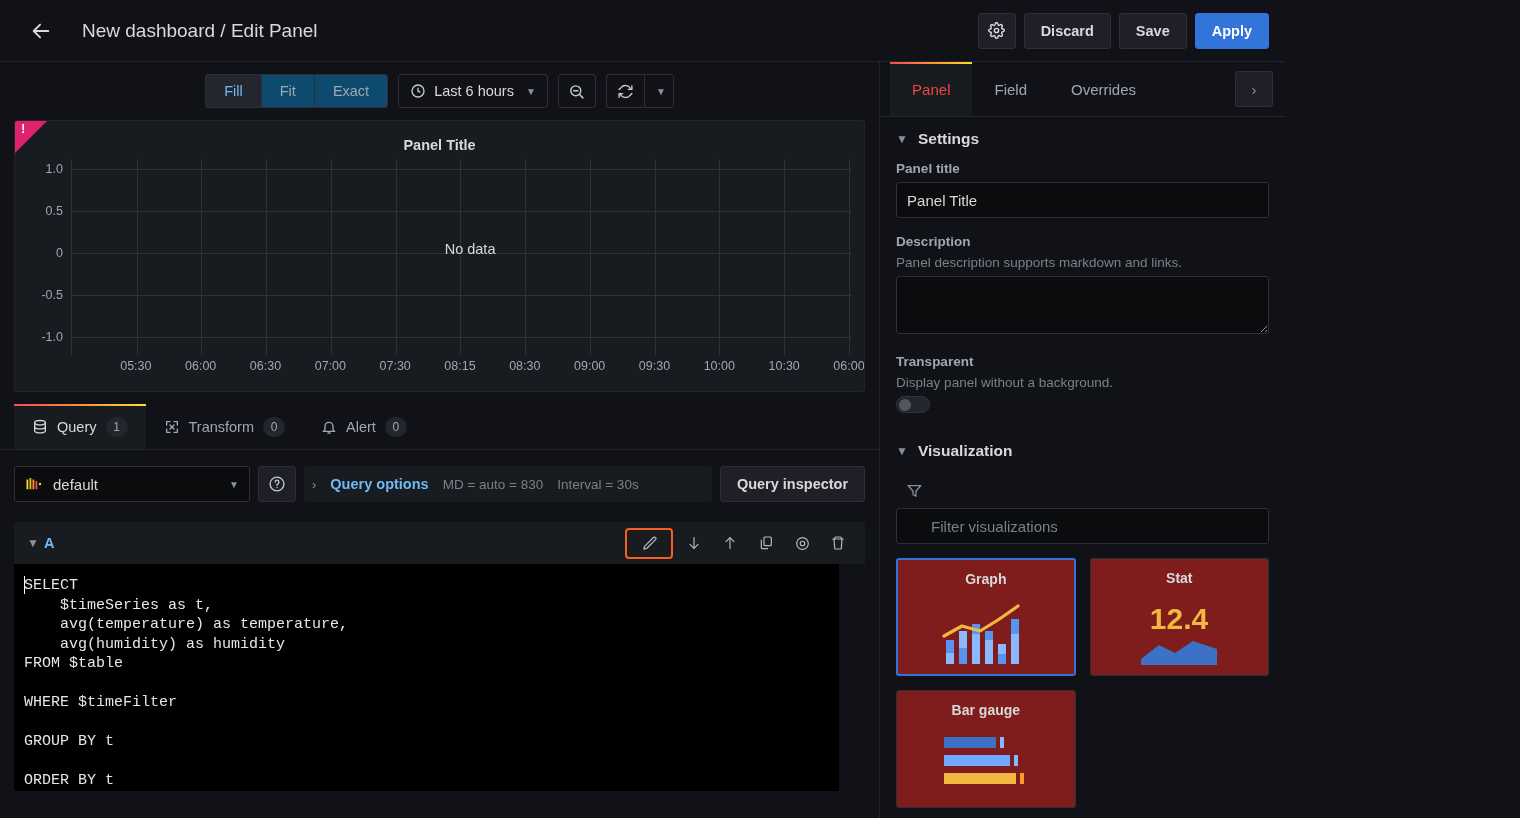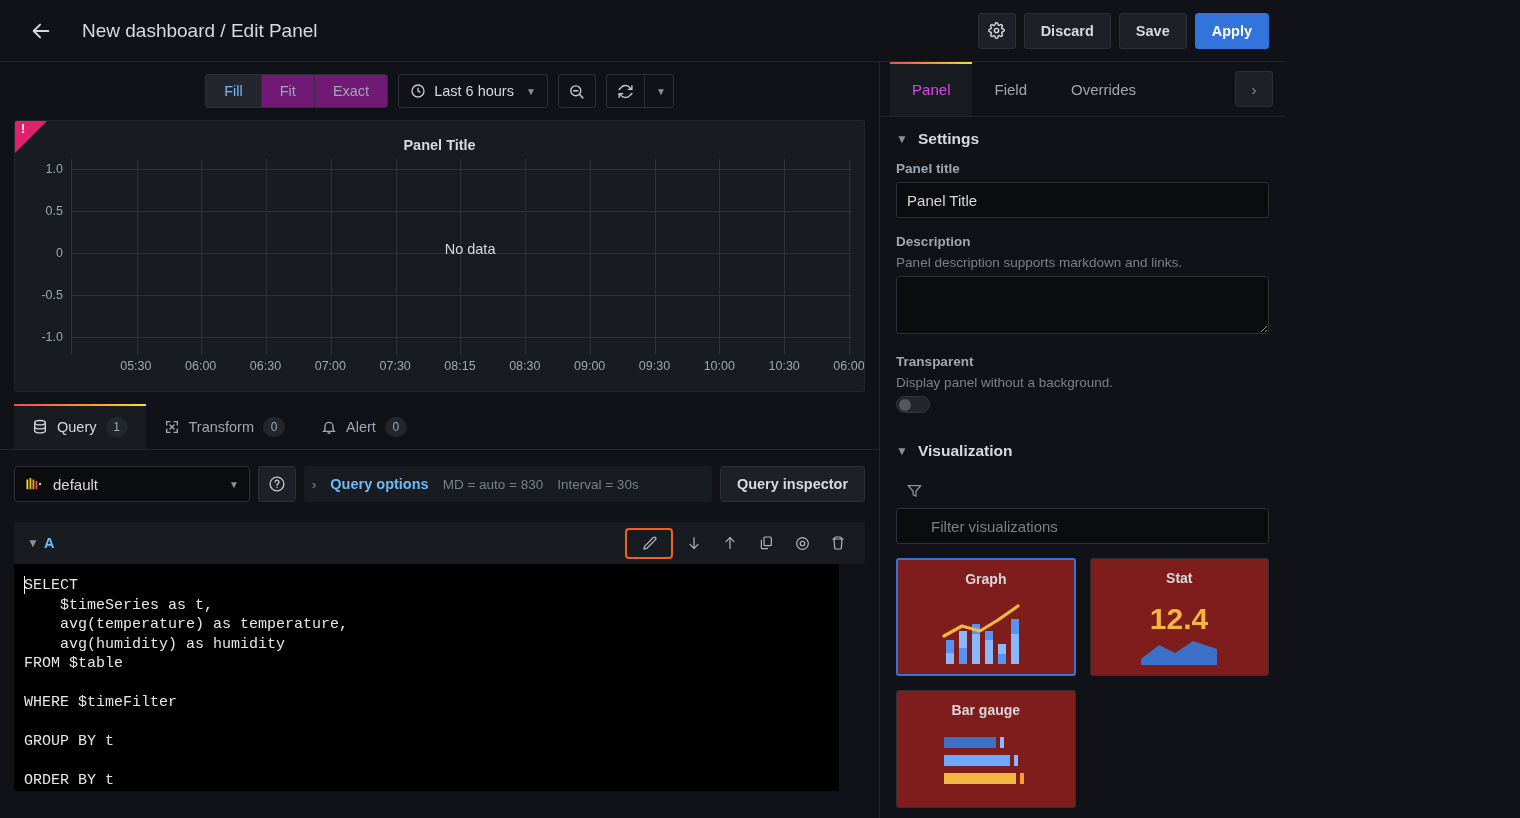--- a/index.html
+++ b/index.html
@@ -49,21 +49,21 @@
   }
 
   
   .viz-toolbar {
     height: 58px; display: flex; align-items: center; justify-content: center;
     gap: 10px; padding: 0 16px;
   }
   .radio-group { display: flex; border-radius: 3px; overflow: hidden; }
   .radio-btn {
     height: 34px; padding: 0 18px; display: flex; align-items: center;
-    background: #701a75; border: 1px solid #2f3037; border-right: none;
+    background: #0c4a6e; border: 1px solid #2f3037; border-right: none;
     color: #9fa7b3; font-size: 14.5px; cursor: pointer;
     font-family: "Liberation Sans", sans-serif;
   }
   .radio-btn:first-child { border-radius: 3px 0 0 3px; }
   .radio-btn:last-child { border-right: 1px solid #2f3037; border-radius: 0 3px 3px 0; }
   .radio-btn.active { color: #6ebaf7; background: #24262d; }
   .time-picker {
     height: 34px; display: flex; align-items: center; gap: 8px;
     background: #111217; border: 1px solid #2f3037; border-radius: 3px;
     padding: 0 11px; color: #d8d9da; font-size: 14.5px; cursor: pointer;
@@ -208,21 +208,21 @@
 
   
   .opt-tabs {
     height: 55px; display: flex; align-items: stretch; border-bottom: 1px solid #23252b;
     padding-left: 10px;
   }
   .opt-tab {
     position: relative; display: flex; align-items: center; padding: 0 22px;
     font-size: 15px; color: #9fa7b3; cursor: pointer;
   }
-  .opt-tab.active { color: #d946ef; background: #181b1f; }
+  .opt-tab.active { color: #ef4444; background: #181b1f; }
   .opt-tab.active::before {
     content: ""; position: absolute; left: 0; right: 0; top: 0; height: 2px;
     background: linear-gradient(90deg, #f2495c 0%, #ff9830 55%, #fade2a 100%);
   }
   .opt-collapse-btn {
     margin: 9px 12px 9px auto; width: 38px; height: 36px;
     display: flex; align-items: center; justify-content: center;
     background: #1f2027; border: 1px solid #2f3037; border-radius: 3px; cursor: pointer;
   }
   .opt-scroll { flex: 1; overflow: hidden; padding: 0 16px; }

